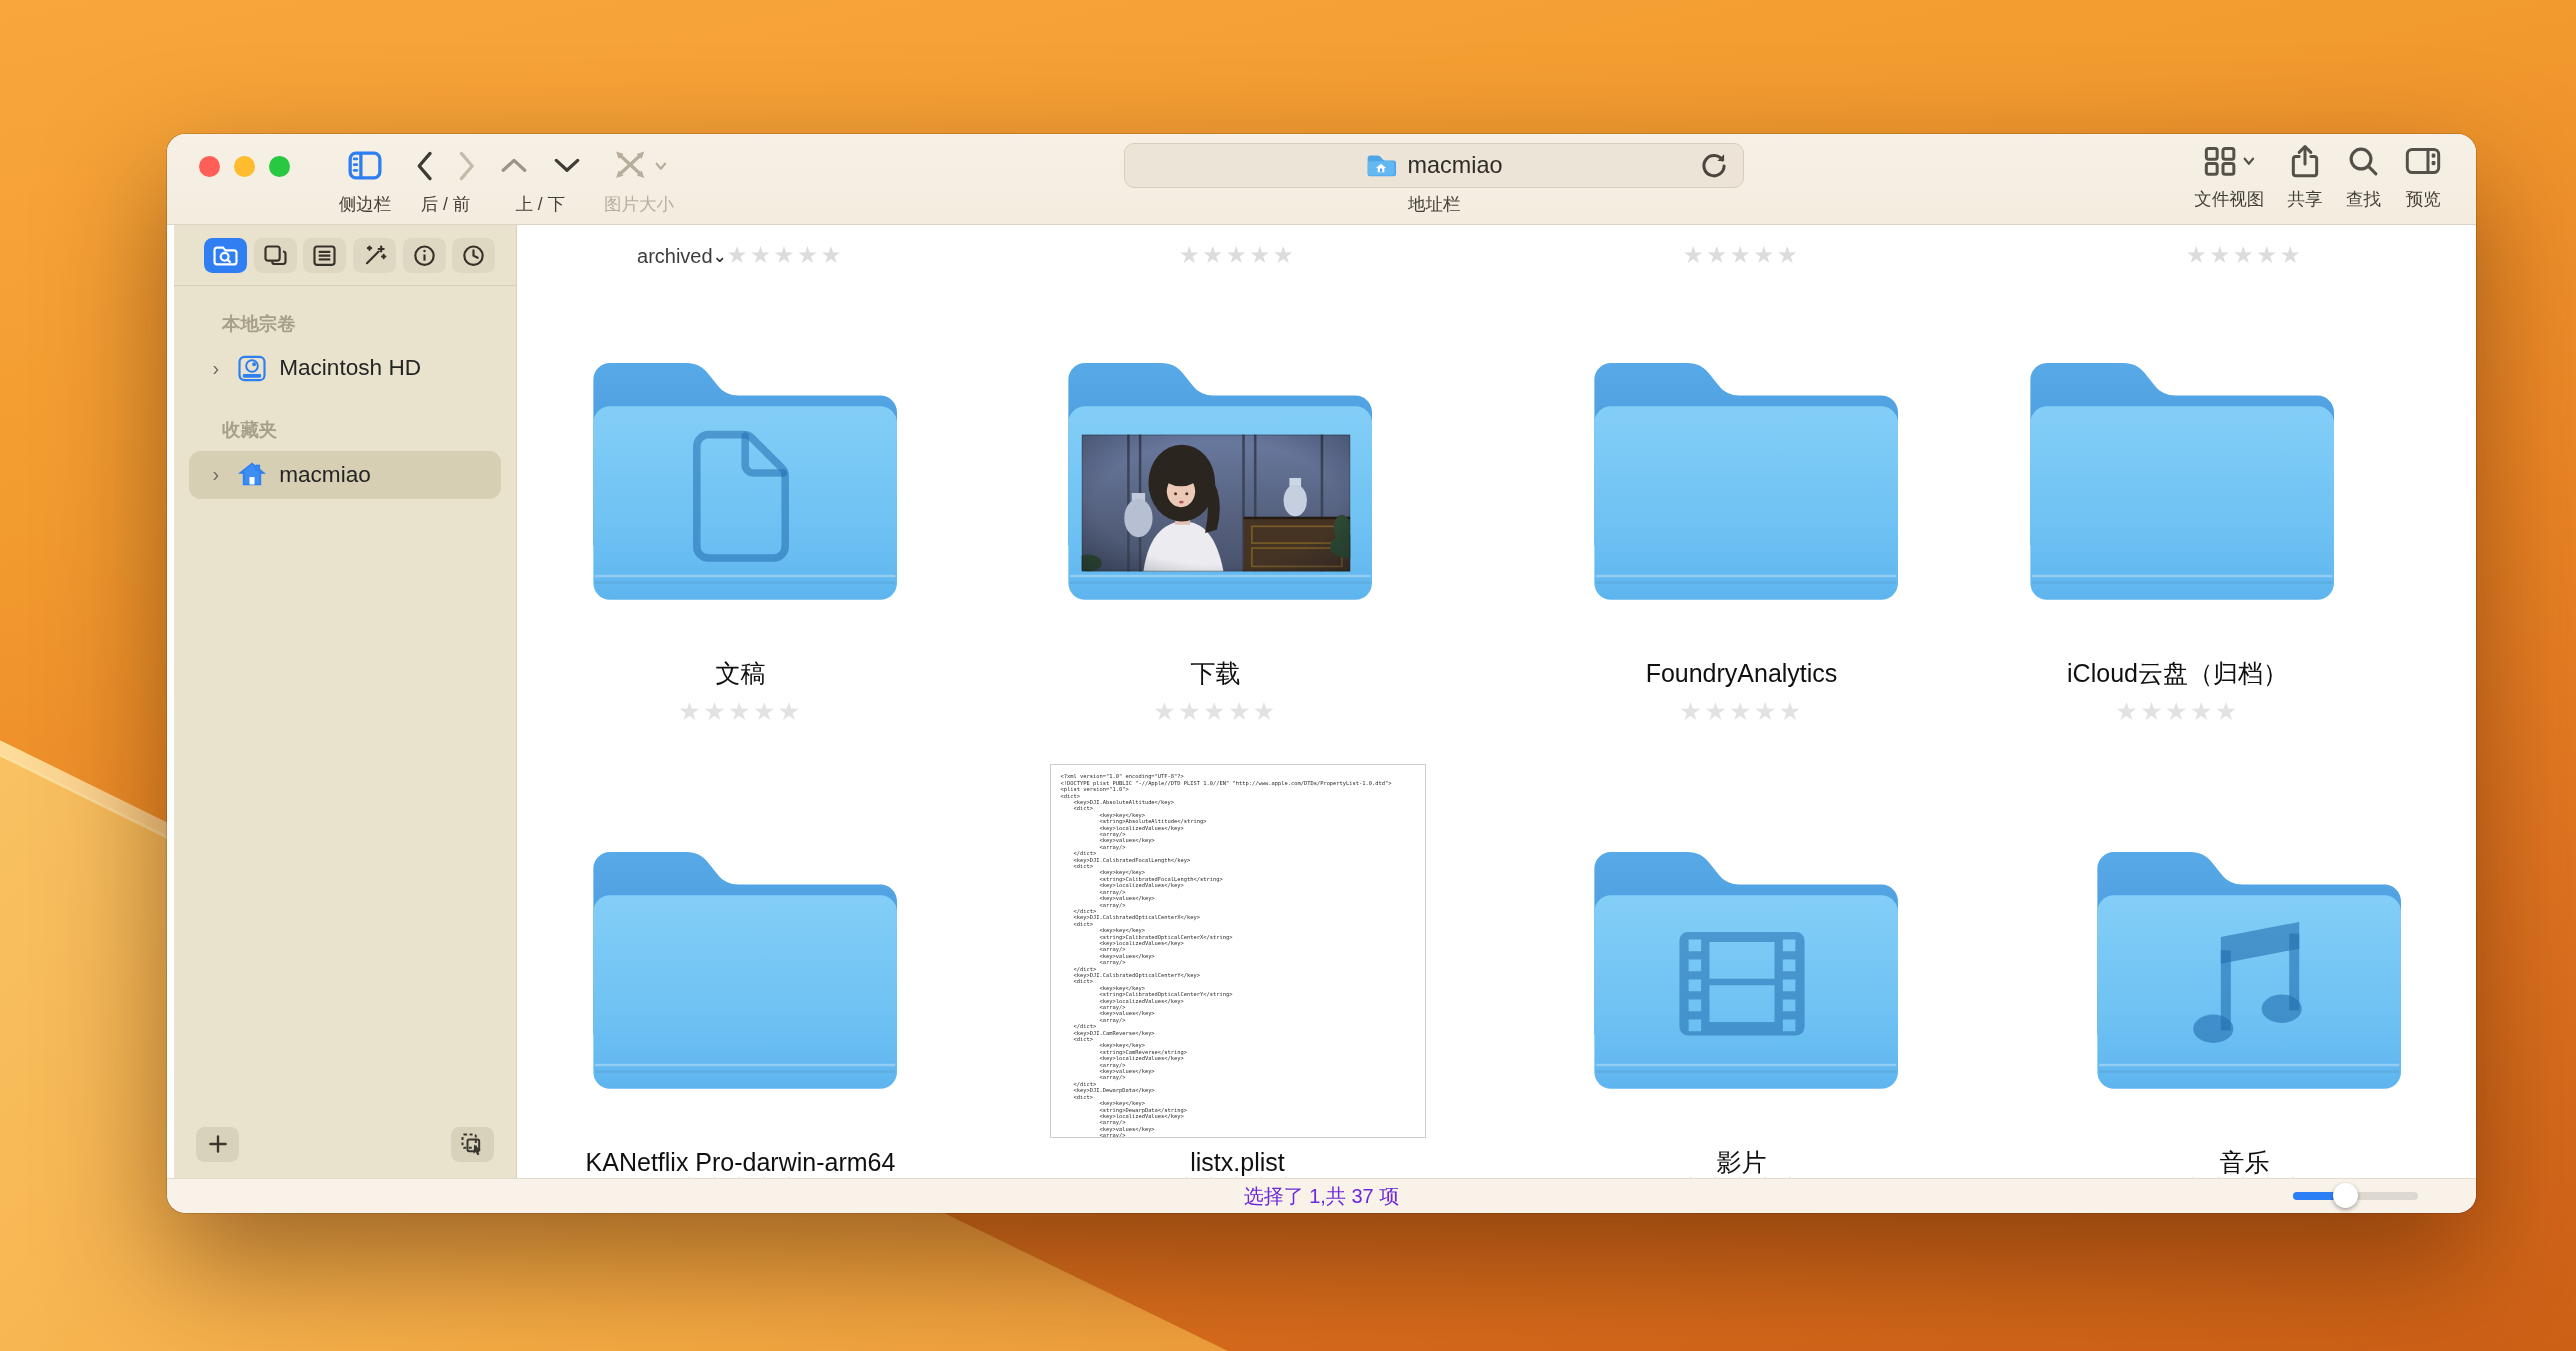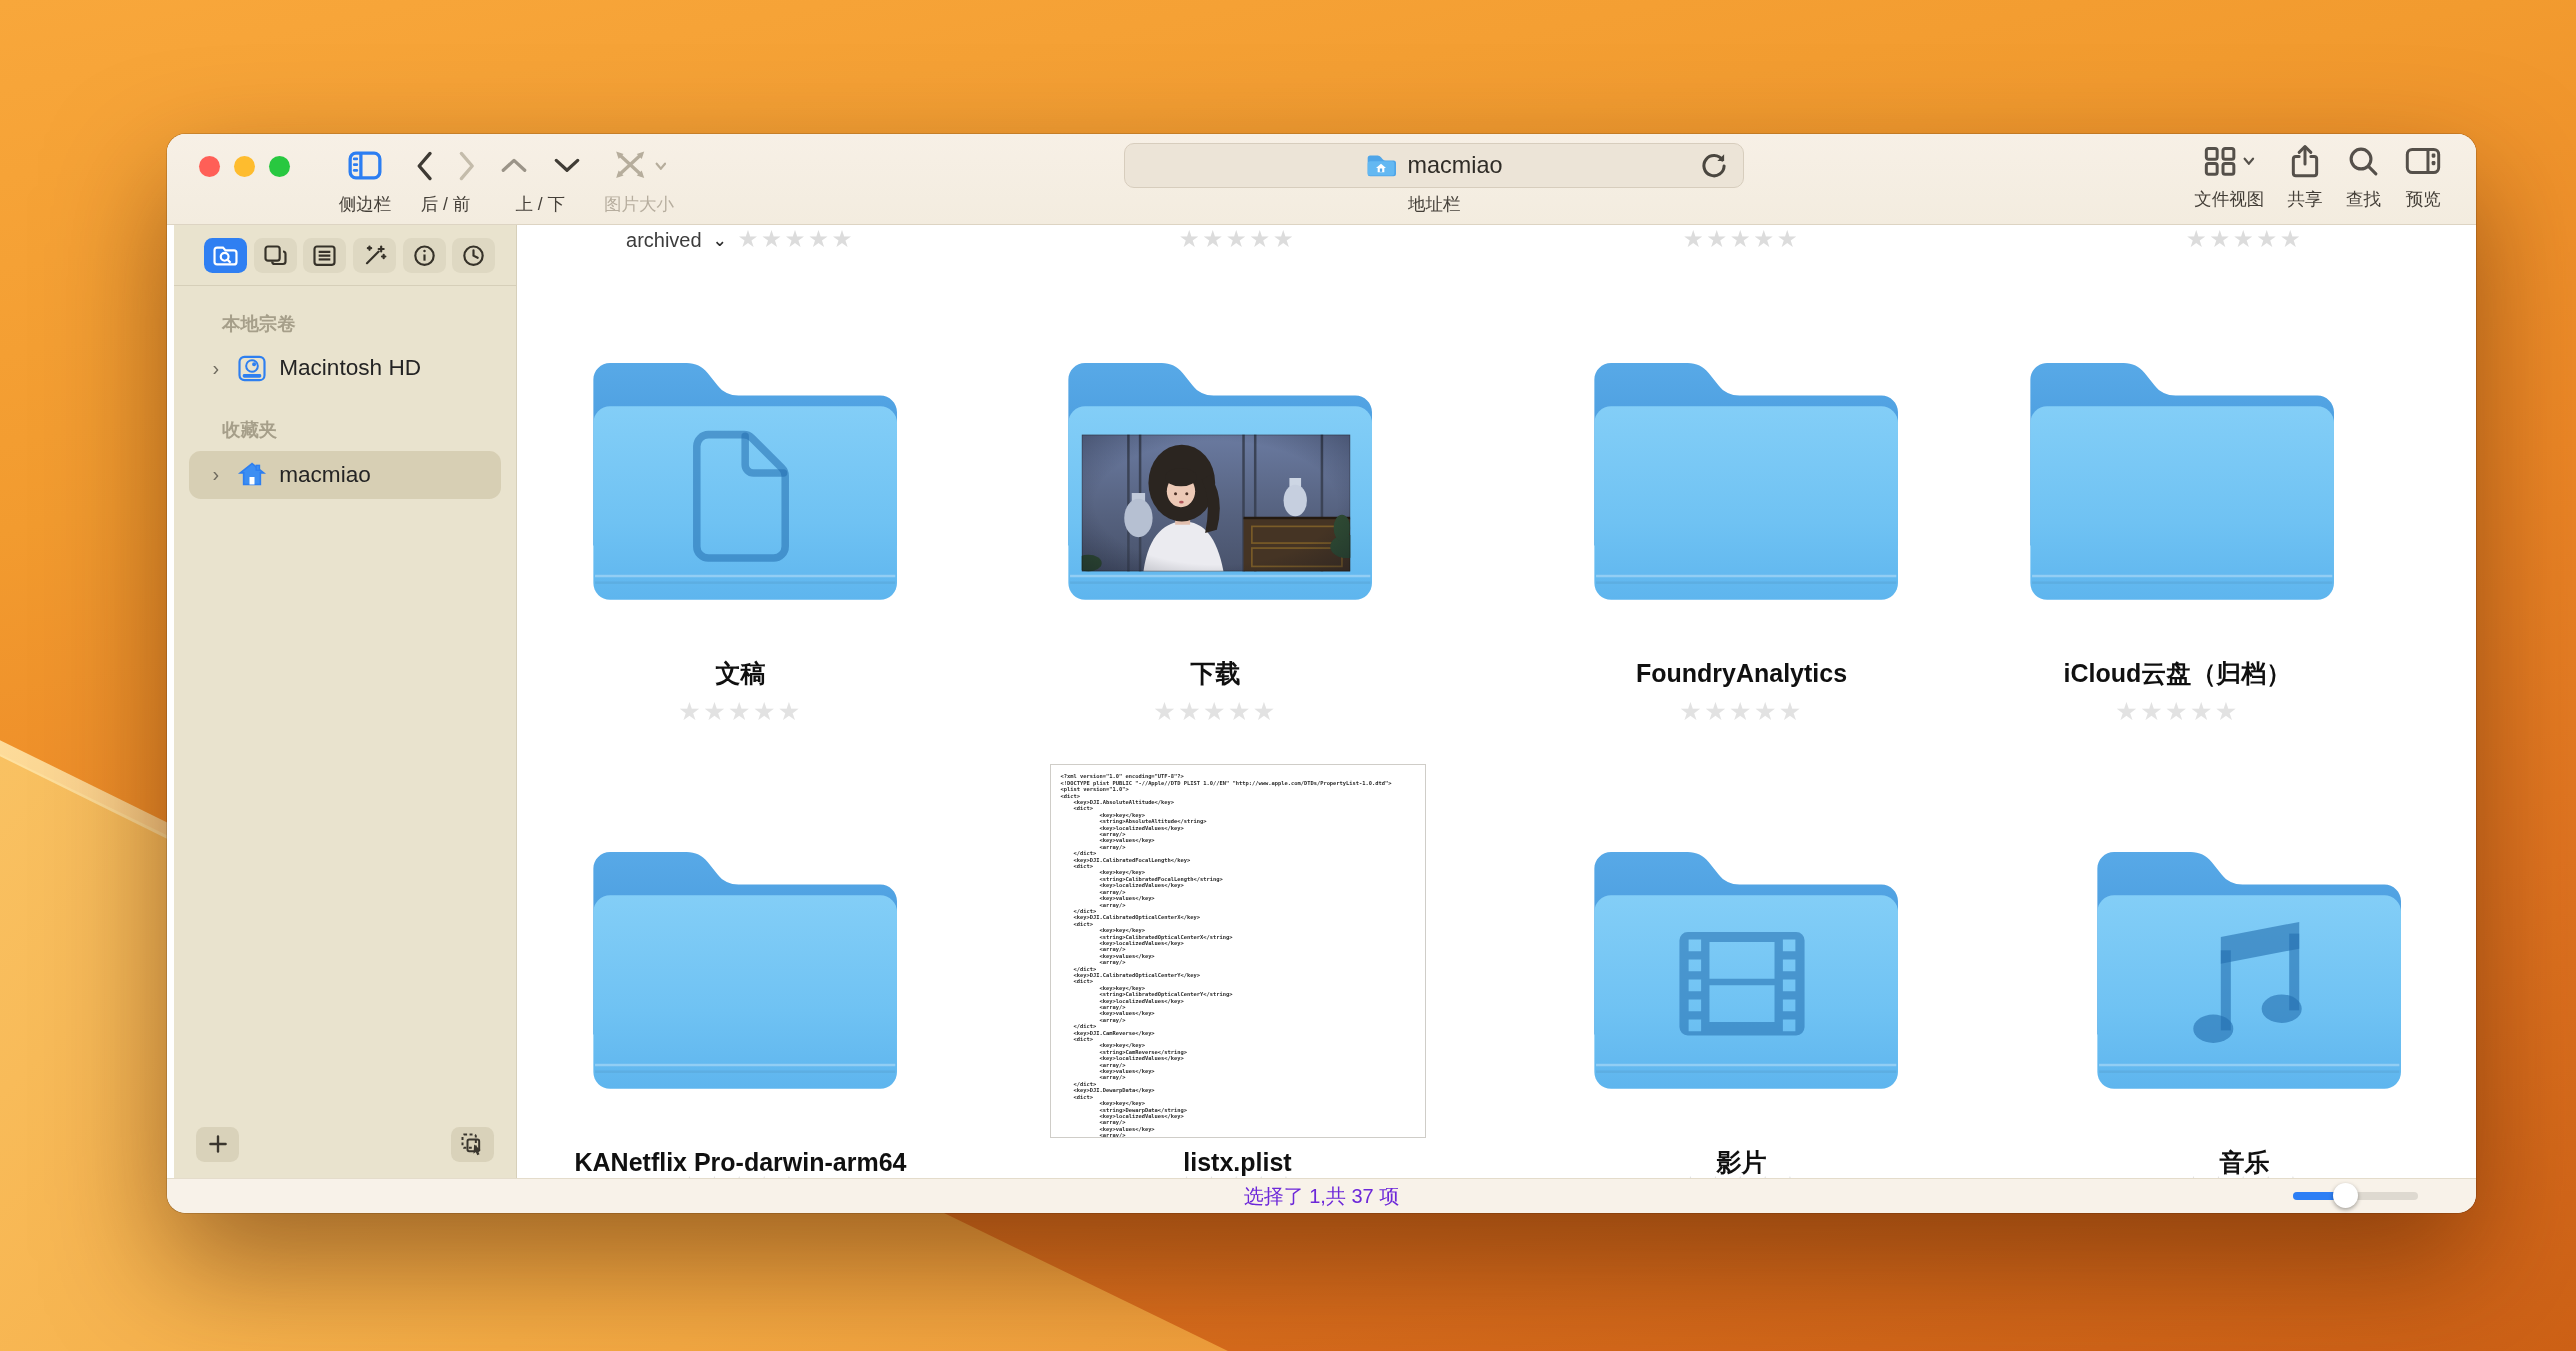--- a/index.html
+++ b/index.html
@@ -48,28 +48,28 @@
   .srow.sel{background:#d7cfb4;}
   .schev{font-size:20px;color:#6e6a5e;width:13.4px;}
   .srowlabel{font-size:22.6px;color:#242424;}
   .sbottom{position:absolute;left:0;right:0;bottom:18.4px;display:flex;justify-content:space-between;padding:0 22px;}
   .sbtn{width:43px;height:35px;border-radius:8.4px;background:#d9d2ba;display:flex;align-items:center;justify-content:center;}
 
   .content{position:relative;flex:1;background:#ffffff;overflow:hidden;}
 
   
   .prow{position:absolute;top:1.7px;height:27px;}
-  .pcell{position:absolute;top:0;height:27px;display:flex;align-items:center;justify-content:center;gap:11px;width:501px;}
+  .pcell{position:absolute;top:16px;height:27px;display:flex;align-items:center;justify-content:center;gap:0;width:501px;}
   .plabel{font-size:20px;color:#3c3c3c;}
   .pchev{font-size:16.7px;color:#2d2d2d;font-weight:700;}
   .stars{font-size:25px;color:#e2e2e2;letter-spacing:2.5px;line-height:1;white-space:nowrap;}
   .prow .stars{color:#dcdcdc;font-size:23.4px;}
 
   
-  .cell{position:absolute;width:501px;display:flex;flex-direction:column;align-items:center;font-weight:bold;}
+  .cell{position:absolute;width:501px;display:flex;flex-direction:column;align-items:center;}
   .iconbox{display:flex;align-items:flex-end;justify-content:center;}
   .r1 .iconbox{height:345px;}
   .r2 .iconbox{height:393px;}
   .foldersvg{width:342px;height:284px;margin-bottom:29px;}
   .page{width:376px;height:374px;background:#fff;border:1.7px solid #cfcdc8;box-sizing:border-box;
     overflow:hidden;margin-bottom:0;}
   .page pre{margin:0;padding:8.4px 0 0 10px;font-family:"DejaVu Sans Mono","Liberation Mono",monospace;
     font-size:5.4px;line-height:6.4px;color:#2b2b2b;}
   .ilabel{margin-top:10px;font-size:25px;line-height:28px;color:#101010;text-align:center;}
   .r2 .stars{margin-top:-3.3px;}

